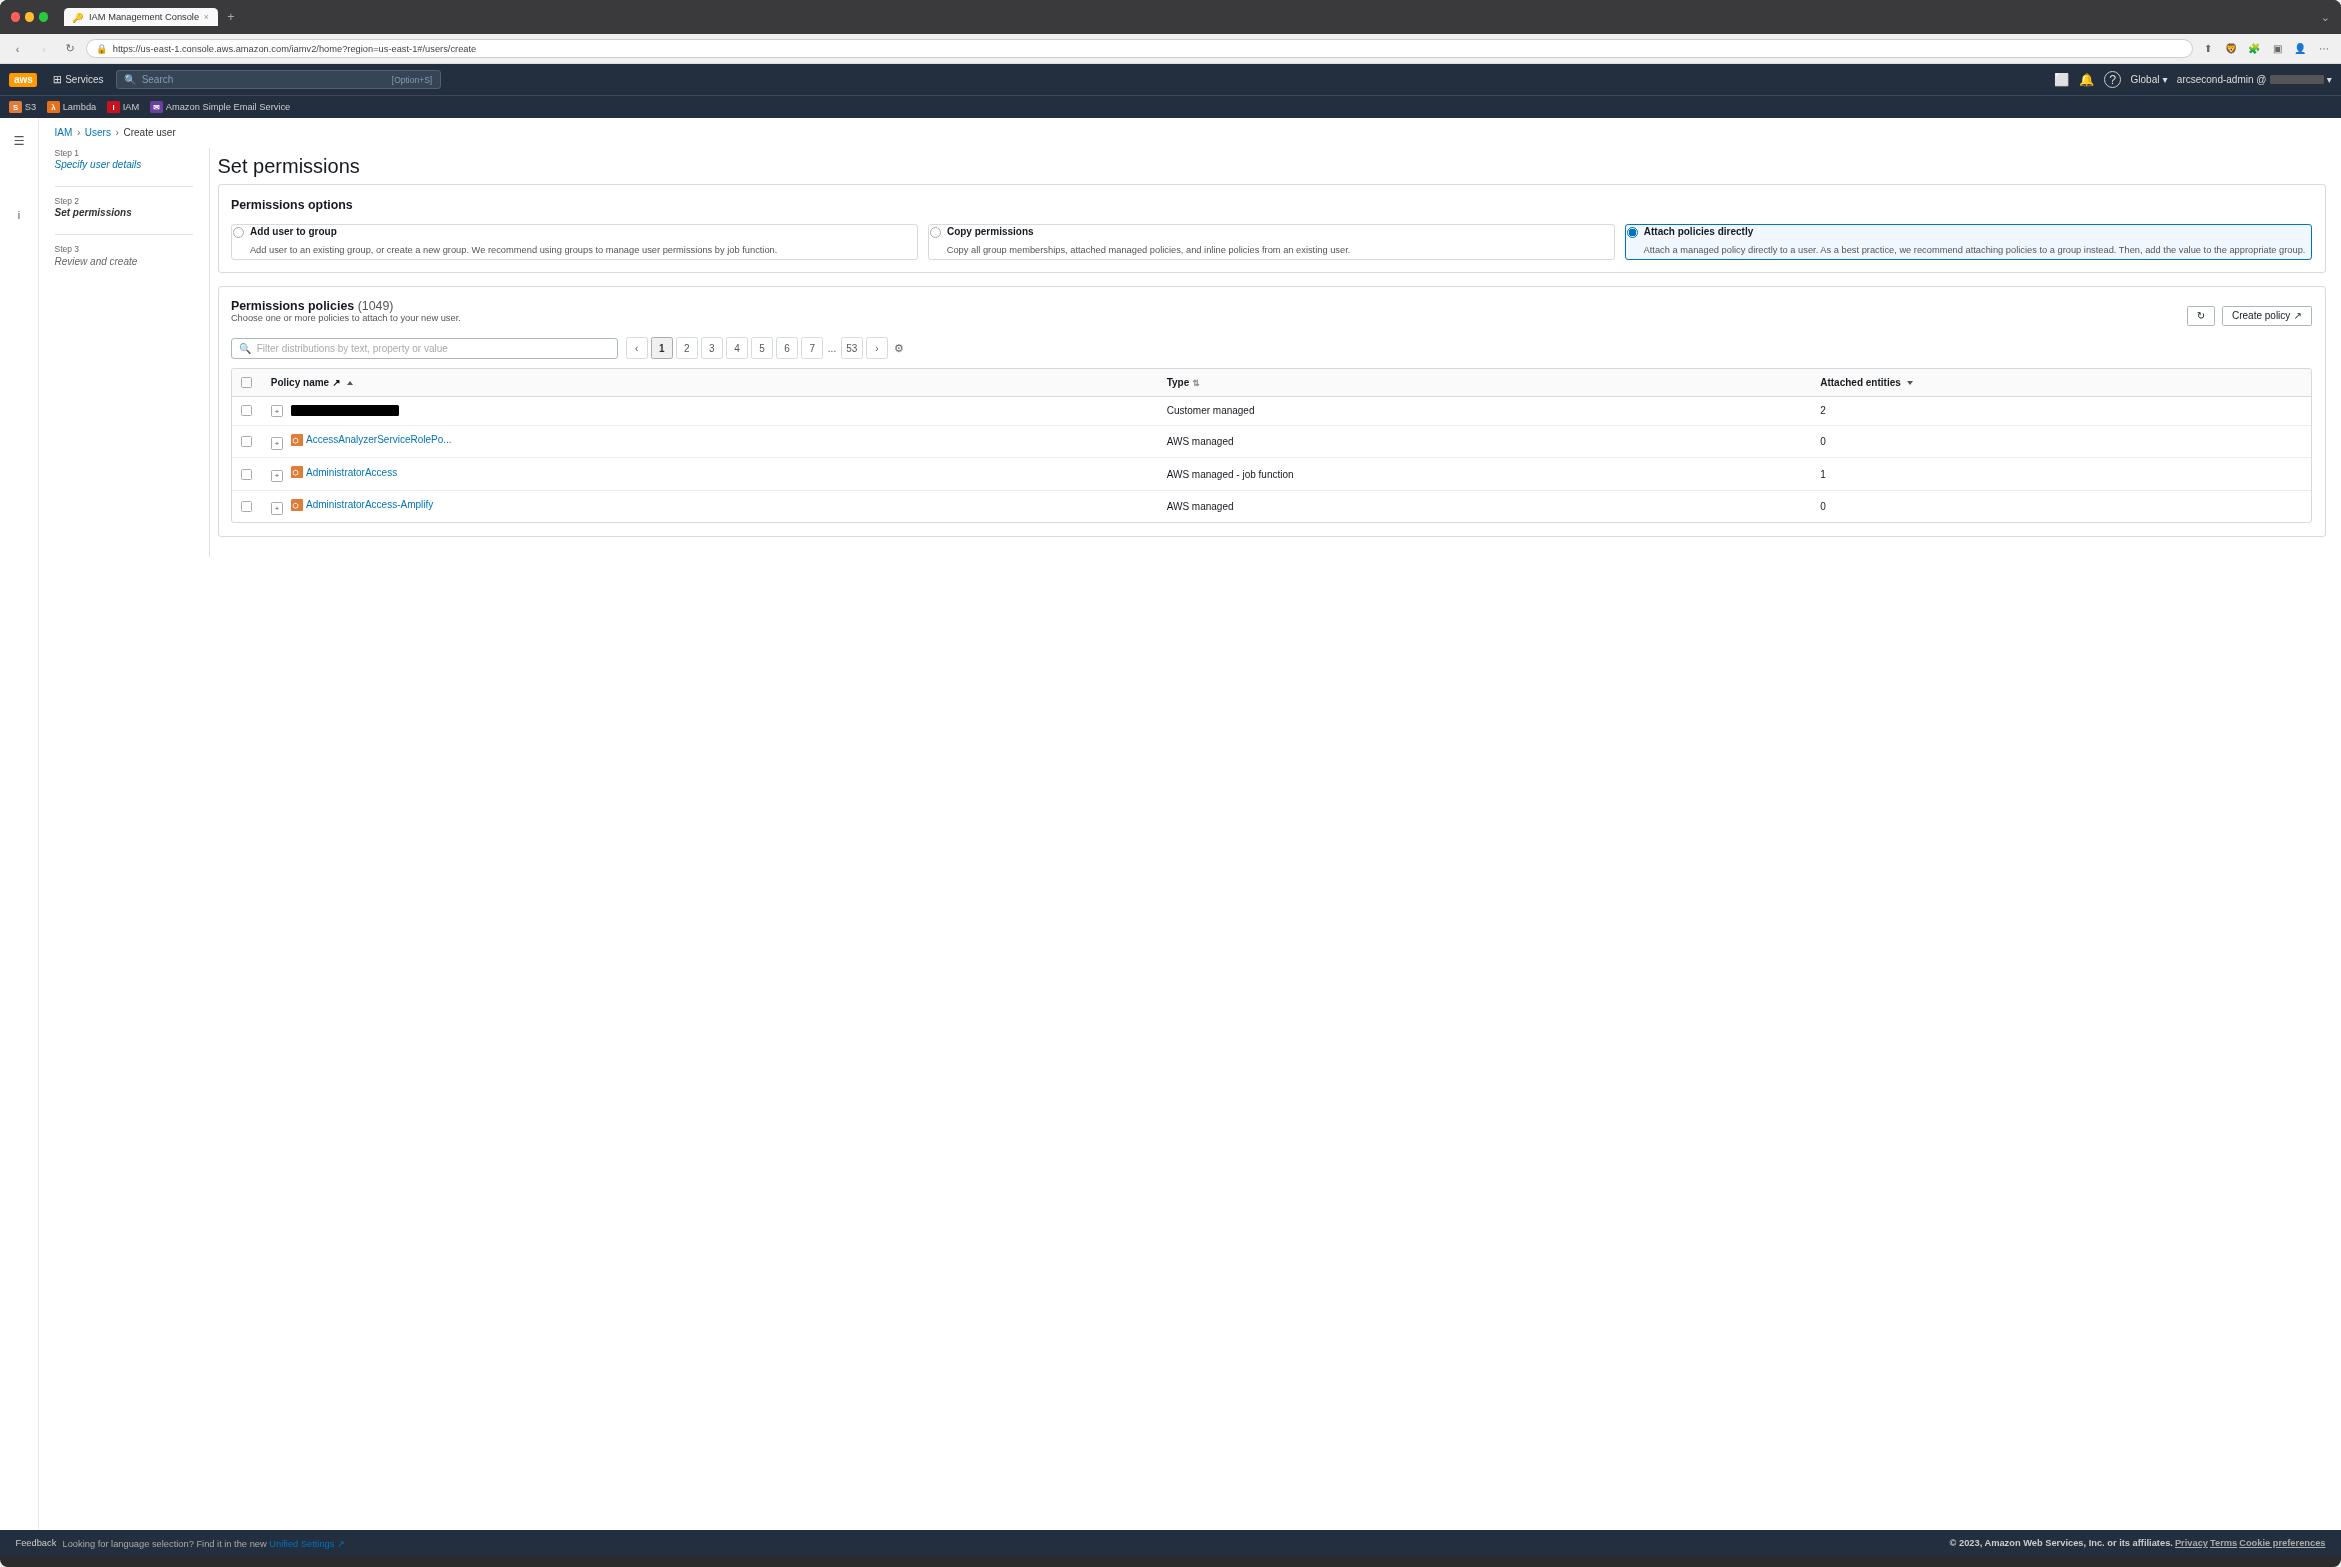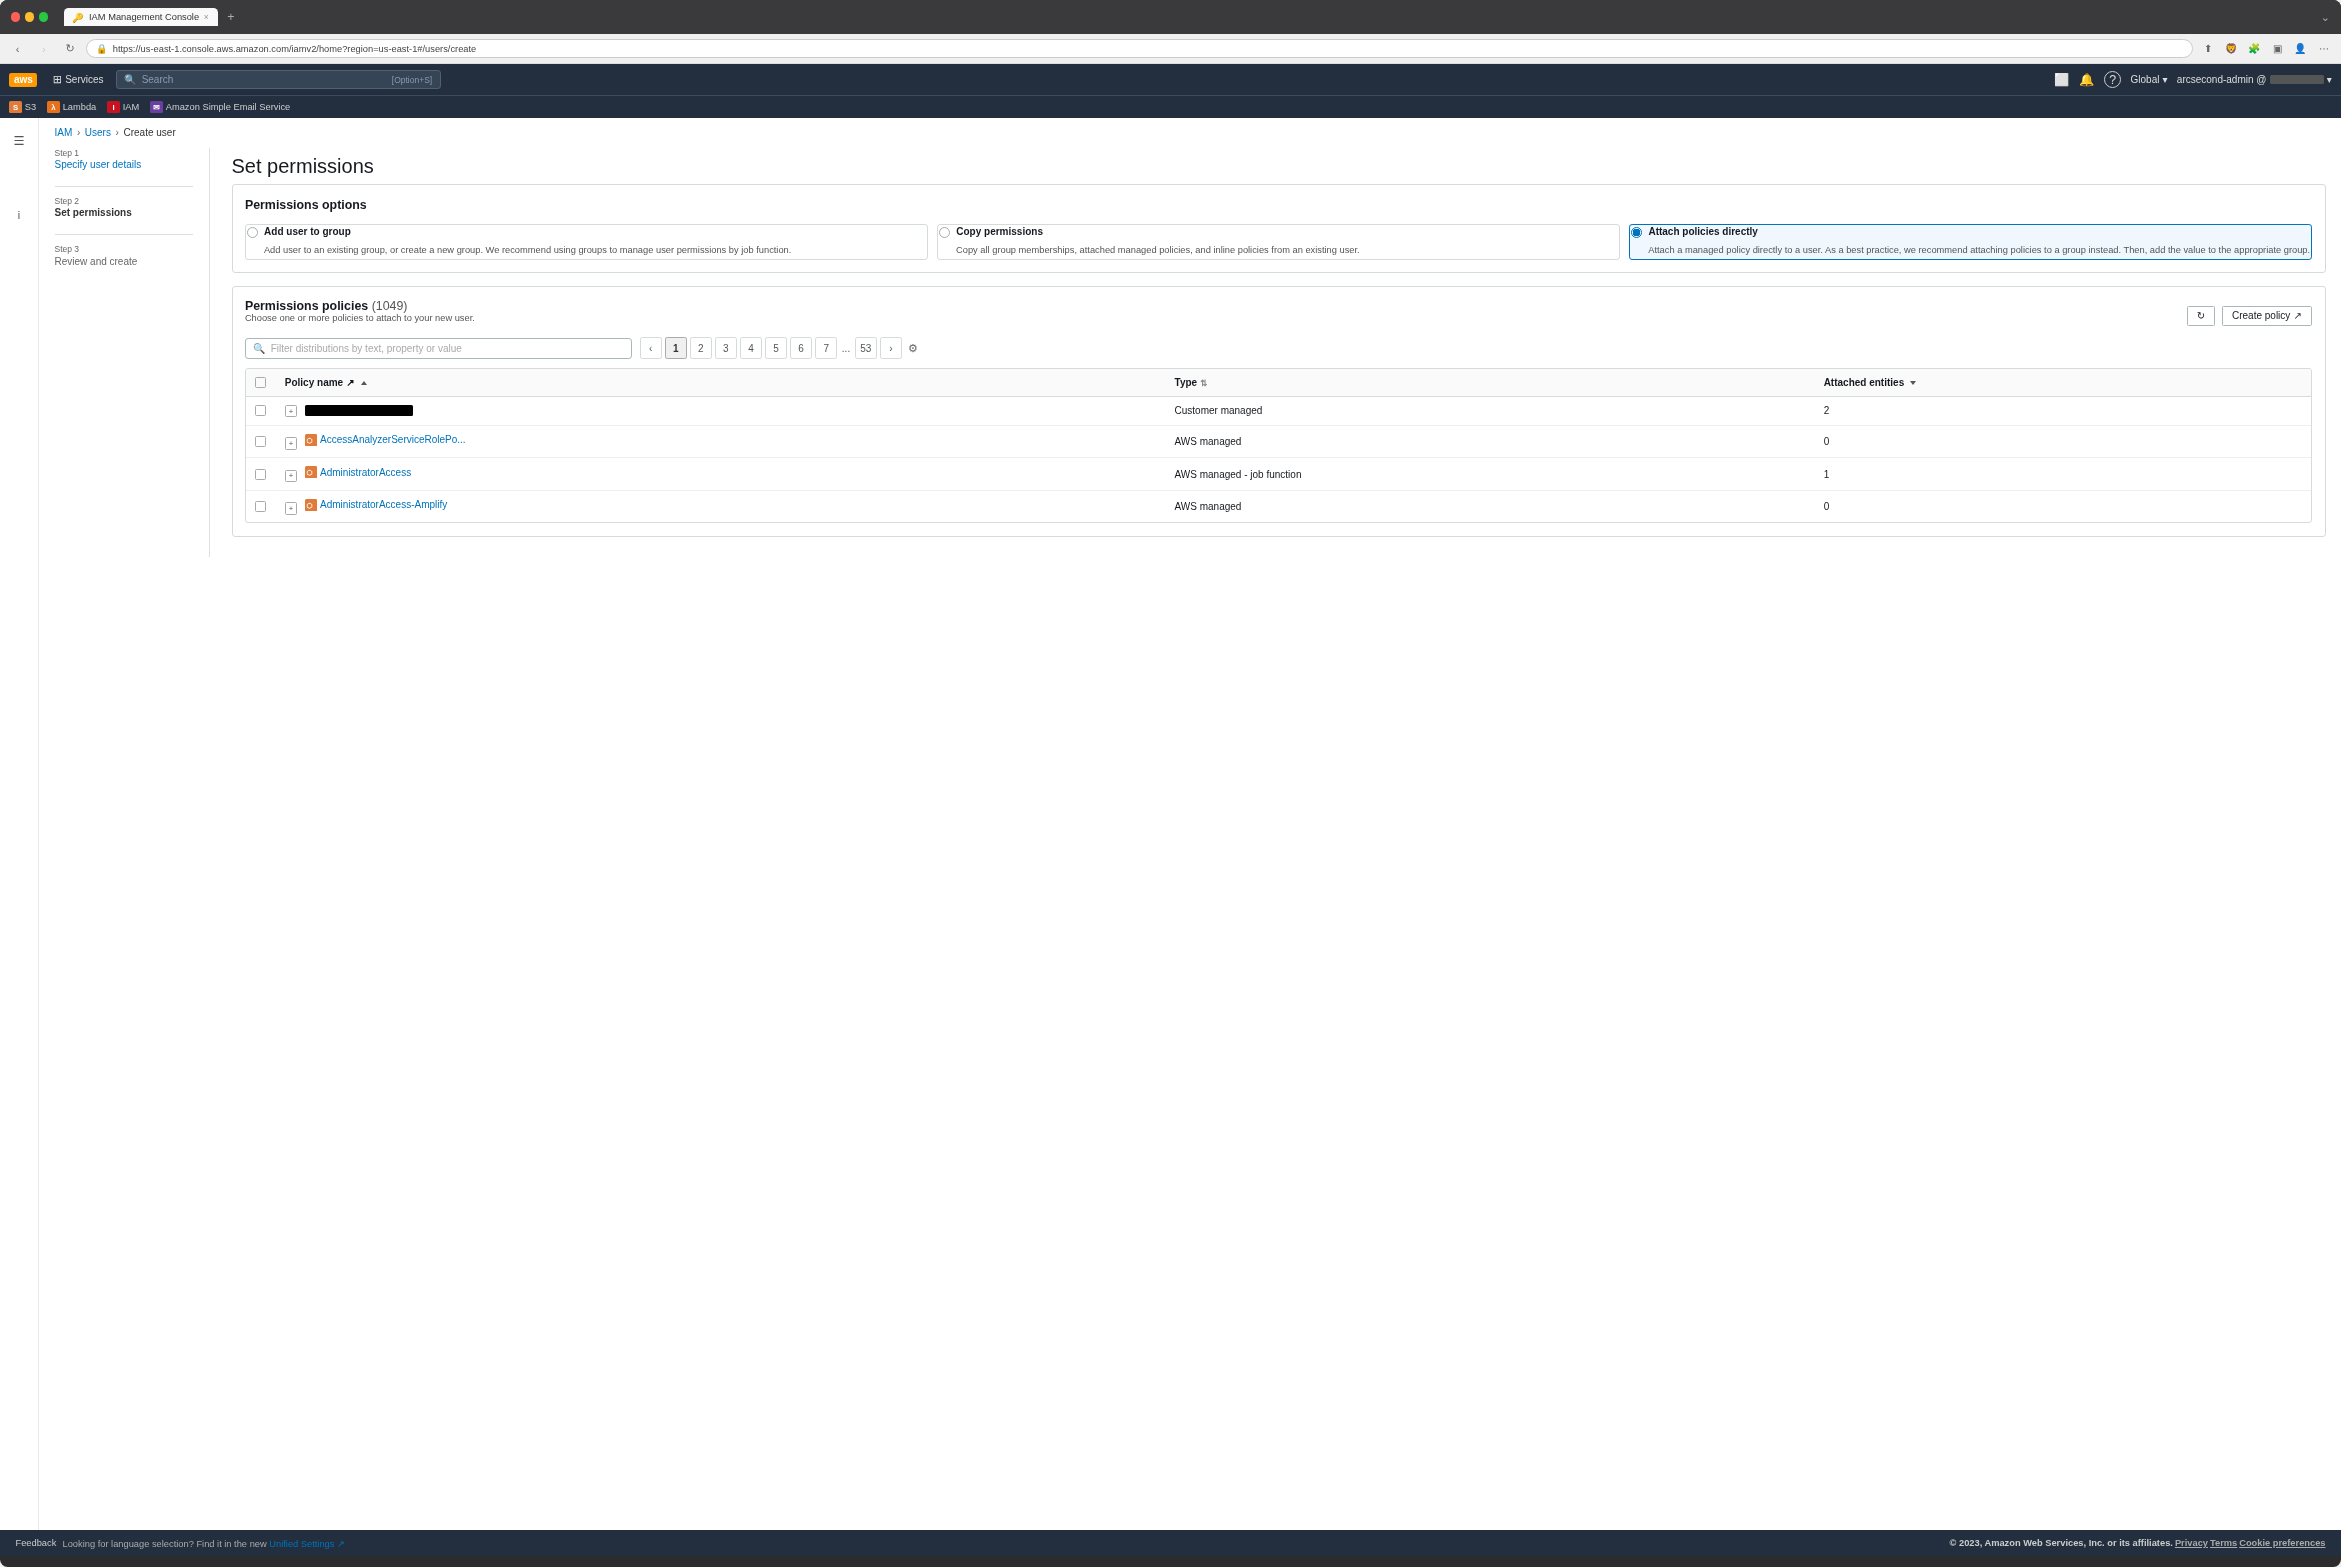--- a/index.html
+++ b/index.html
@@ -57,24 +57,24 @@
     .main-content { flex: 1; padding: 0; }
 
     
     .breadcrumb-bar { padding: 9.3px 15.5px; display: flex; align-items: center; gap: 4.6px; font-size: 10px; }
     .breadcrumb-link { color: #0073bb; text-decoration: none; cursor: pointer; }
     .breadcrumb-sep { color: #666; }
     .breadcrumb-current { color: #333; }
 
     
     .content-with-steps { display: flex; padding: 0 15.5px; gap: 0; }
-    .steps-sidebar { width: 155px; padding: 0 15.5px 0 0; border-right: 0.8px solid #e0e0e0; margin-right: 22px; flex-shrink: 0; }
+    .steps-sidebar { width: 155px; padding: 0 15.5px 0 0; border-right: 0.8px solid #e0e0e0; margin-right: 8px; flex-shrink: 0; }
     .step-item { margin-bottom: 15.5px; }
     .step-label { font-size: 8.5px; color: #666; margin-bottom: 1.5px; }
-    .step-name { font-size: 10px; color: #0073bb; cursor: pointer; font-weight: 500; }
+    .step-name { font-size: 10px; color: #0073bb; cursor: pointer; font-weight: 500; font-style: italic; }
     .step-name.active { color: #333; font-weight: 700; }
     .step-name.inactive { color: #666; }
     .steps-divider { border: none; border-top: 0.8px solid #e0e0e0; margin: 9.3px 0; }
 
     
     .page-content { flex: 1; padding: 7.7px 0; }
     .page-title { font-size: 20px; font-weight: 400; color: #16191f; margin-bottom: 6.2px; }
     .page-subtitle { font-size: 10px; color: #555; margin-bottom: 15.5px; }
     .learn-more-link { color: #0073bb; text-decoration: none; cursor: pointer; }
 

